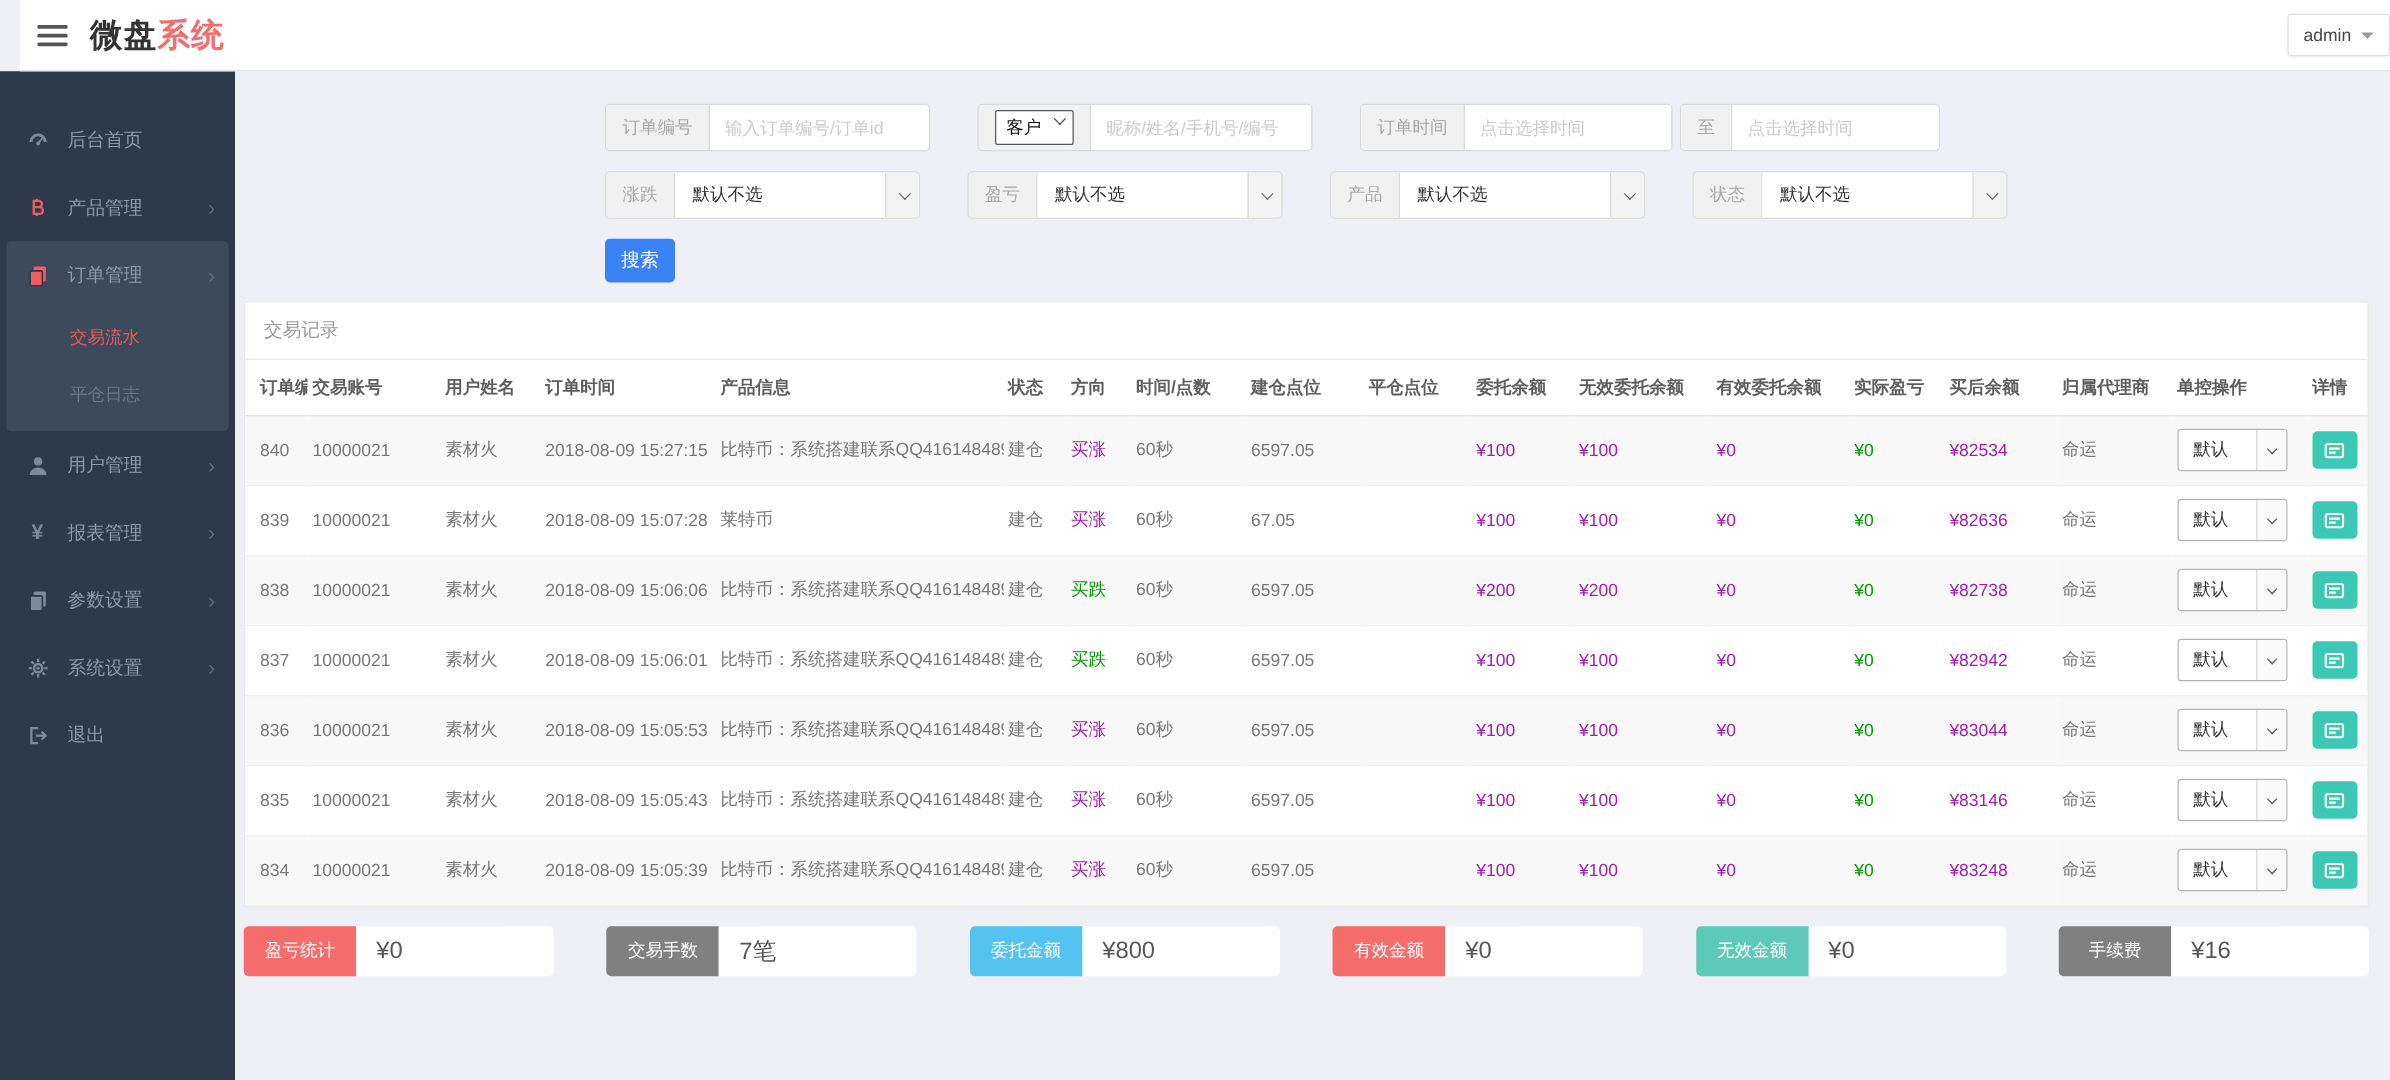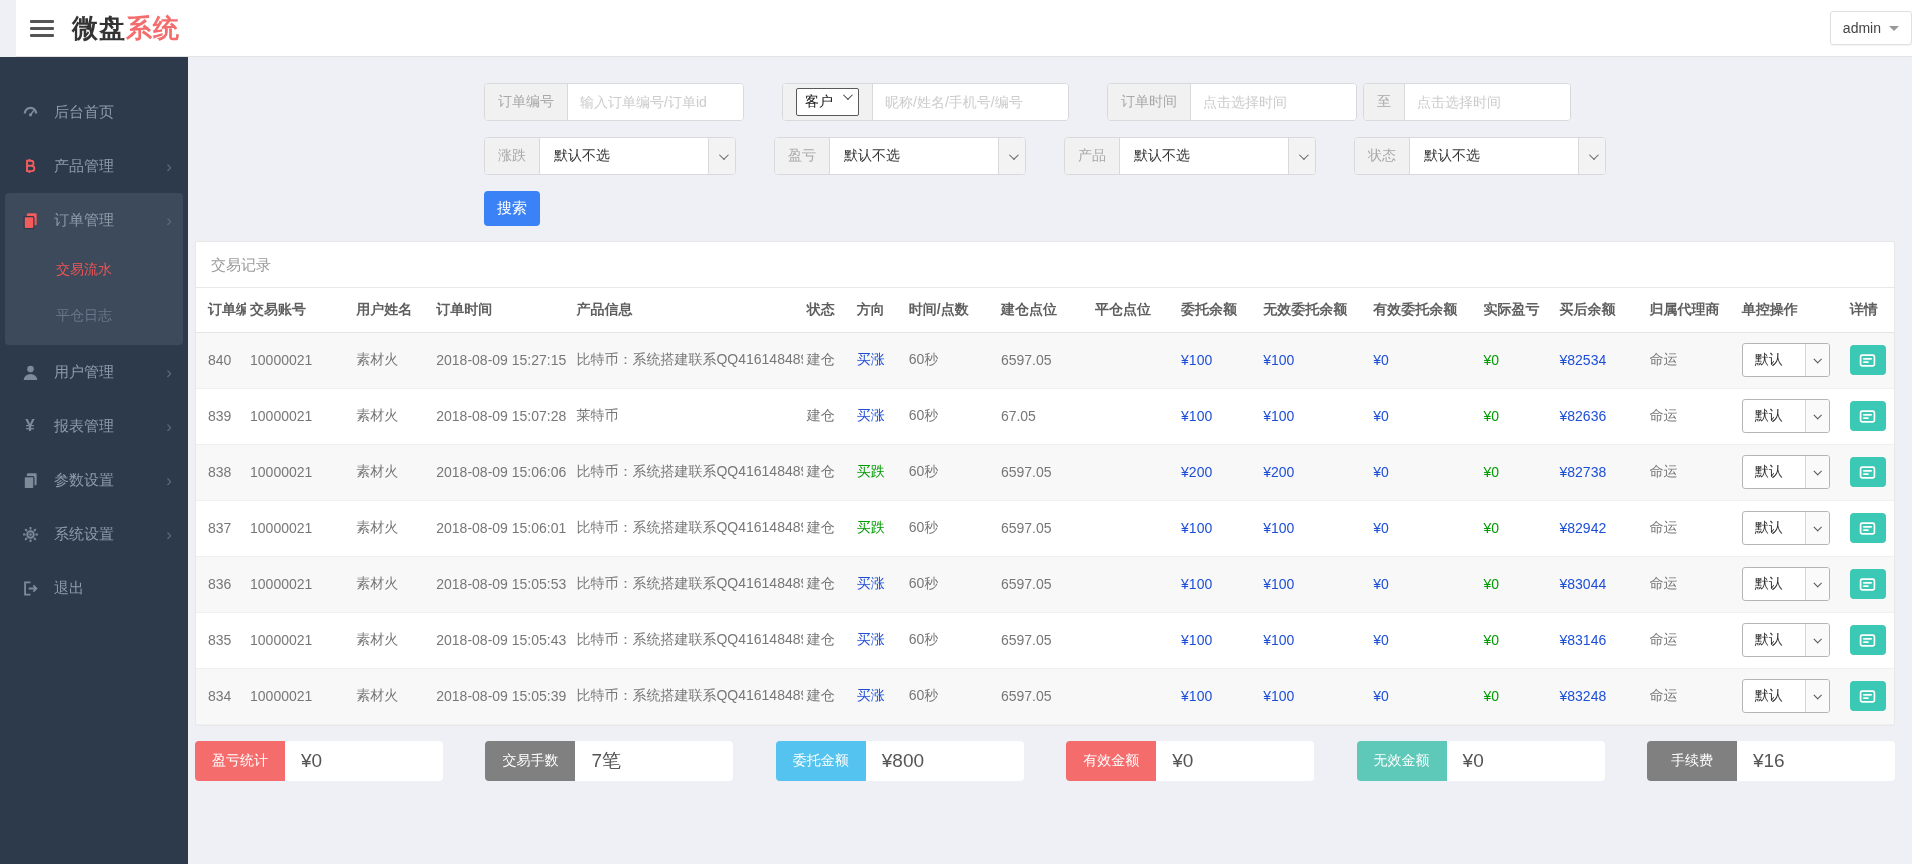--- a/index.html
+++ b/index.html
@@ -42,21 +42,21 @@
 
   .filters { width:fit-content; margin:26px auto 0; display:flex; flex-direction:column; gap:16px; }
   .frow { display:flex; gap:38px; align-items:center; }
   .fgroup { display:flex; align-items:stretch; height:38px; border:1px solid #d9d9d9; border-radius:4px;
             background:#fff; overflow:hidden; }
   .flabel { display:flex; align-items:center; padding:0 13px; background:#f1f1f1; color:#a8a8a8;
             font-size:14px; border-right:1px solid #d9d9d9; white-space:nowrap; }
   .finput { border:none; outline:none; font-size:14px; color:#333; padding:0 12px;
             font-family:"Liberation Sans","DejaVu Sans",sans-serif; }
   .finput::placeholder { color:#ccc; }
-  .w175 { width:175px; } .w195 { width:195px; } .w165 { width:165px; }
+  .w175 { width:175px; } .w195 { width:176px; } .w165 { width:165px; }
   .native-select { display:inline-flex; align-items:flex-start; gap:10px; background:#fff; border:1px solid #595959;
             border-radius:2px; padding:4px 8px; font-size:14px; color:#111; cursor:pointer; }
   .sel-chev { width:7px; height:7px; border-right:1.6px solid #444; border-bottom:1.6px solid #444;
             transform:rotate(45deg) translateY(-2px); }
   .timegrp { display:flex; gap:6px; }
   .select-group .sval { display:flex; align-items:center; width:168px; padding-left:14px; font-size:14px;
             color:#333; background:#fff; }
   .select-group .schev { width:27px; display:flex; align-items:center; justify-content:center;
             background:#f3f3f3; border-left:1px solid #d9d9d9; cursor:pointer; }
   .select-group .schev i { width:7px; height:7px; border-right:1.6px solid #666; border-bottom:1.6px solid #666;
@@ -73,21 +73,21 @@
   .panel { margin:15px 17px 0; background:#fff; border:1px solid #e8e8e8; border-radius:2px; }
   .panel-title { height:46px; line-height:46px; padding-left:15px; color:#9a9a9a; font-size:15px;
             border-bottom:1px solid #e8e8e8; }
   table { width:100%; border-collapse:collapse; table-layout:fixed; }
   th { text-align:left; font-weight:bold; color:#5f5f5f; font-size:14px; height:44px; padding:0 4px;
        border-bottom:1px solid #e4e4e4; white-space:nowrap; overflow:hidden; }
   td { font-size:14px; color:#777; height:56px; padding:0 4px; border-bottom:1px solid #f0f0f0;
        white-space:nowrap; overflow:hidden; }
   th:first-child, td:first-child { padding-left:12px; }
   tbody tr:nth-child(odd) td { background:#f8f8f8; }
-  .c-red { color:#1d4ed8; }
+  .c-red { color:#a21caf; }
   .c-green { color:#009b00; }
   .mini-select { display:inline-flex; align-items:stretch; width:88px; height:34px; border:1px solid #b5b5b5;
        border-radius:3px; background:#fff; overflow:hidden; cursor:pointer; }
   .mini-select .txt { flex:1; display:flex; align-items:center; padding-left:12px; font-size:14px; color:#333; }
   .mini-select .arr { width:24px; display:flex; align-items:center; justify-content:center;
        border-left:1px solid #d6d6d6; background:#fafafa; }
   .mini-select .arr i { width:6px; height:6px; border-right:1.5px solid #555; border-bottom:1.5px solid #555;
        transform:rotate(45deg) translateY(-1px); }
   .detail-btn { width:36px; height:30px; border:none; border-radius:4px; background:#3bc8b4;
        display:inline-flex; align-items:center; justify-content:center; cursor:pointer; }

